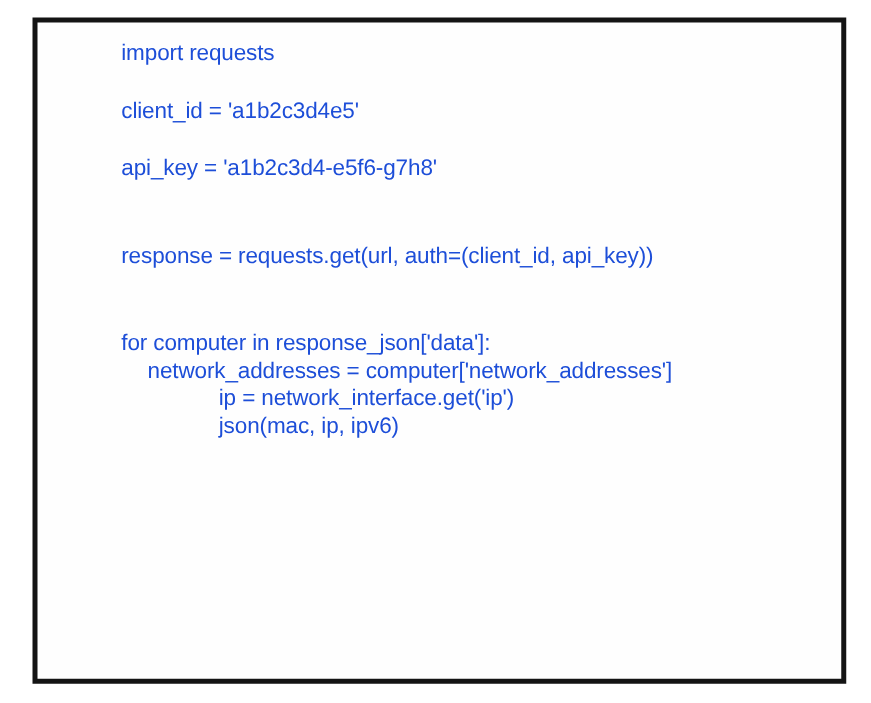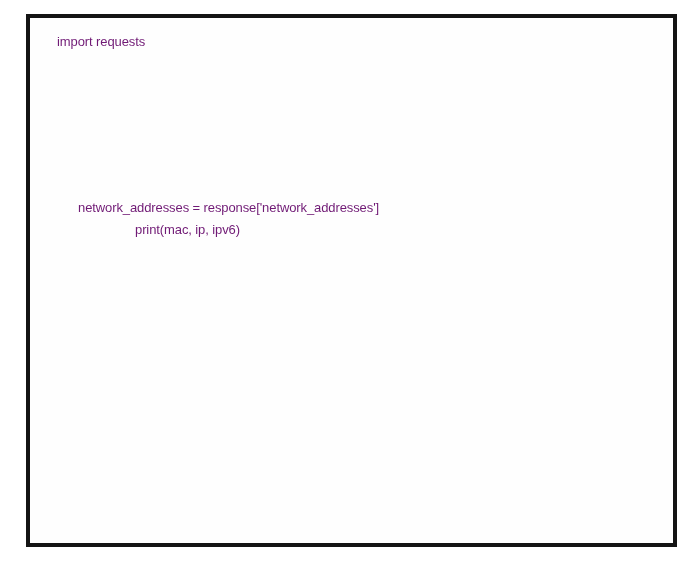--- a/index.html
+++ b/index.html
@@ -33,48 +33,60 @@
   }
   .code-body {
     position: absolute;
     left: 27px;
     top: 13px;
     right: 4px;
     bottom: 4px;
   }
   .code-line {
     font-family: "Liberation Sans", sans-serif;
-    font-size: 13px;
+    font-size: 18px;
     line-height: 22px;
-    color: #701a75;
+    color: #1d4ed8;
     white-space: pre;
     letter-spacing: -0.1px;
     font-weight: 400;
+    margin-left: 40px;
   }
   
   .gap {
     height: 24px;
   }
   .indent-1 { padding-left: 21px; }
   .indent-2 { padding-left: 78px; }
 </style>
 </head>
 <body>
 
 <div id="screenshot-root">
   <div class="code-frame">
     <div class="code-body" id="code-body">
         <div>
           <div class="code-line">import requests</div>
         </div>
         <div class="gap"></div>
+        <div>
+          <div class="code-line">client_id = 'a1b2c3d4e5'</div>
+        </div>
         <div class="gap"></div>
-        <div class="gap"></div>
-        <div class="gap"></div>
+        <div>
+          <div class="code-line">api_key = 'a1b2c3d4-e5f6-g7h8'</div>
+        </div>
         <div class="gap"></div>
         <div class="gap"></div>
         <div>
-          <div class="code-line indent-1">network_addresses = response['network_addresses']</div>
-          <div class="code-line indent-2">print(mac, ip, ipv6)</div>
+          <div class="code-line">response = requests.get(url, auth=(client_id, api_key))</div>
+        </div>
+        <div class="gap"></div>
+        <div class="gap"></div>
+        <div>
+          <div class="code-line">for computer in response_json['data']:</div>
+          <div class="code-line indent-1">network_addresses = computer['network_addresses']</div>
+          <div class="code-line indent-2">ip = network_interface.get('ip')</div>
+          <div class="code-line indent-2">json(mac, ip, ipv6)</div>
         </div>
       </div>
   </div>
 </div>
 
 </body></html>

